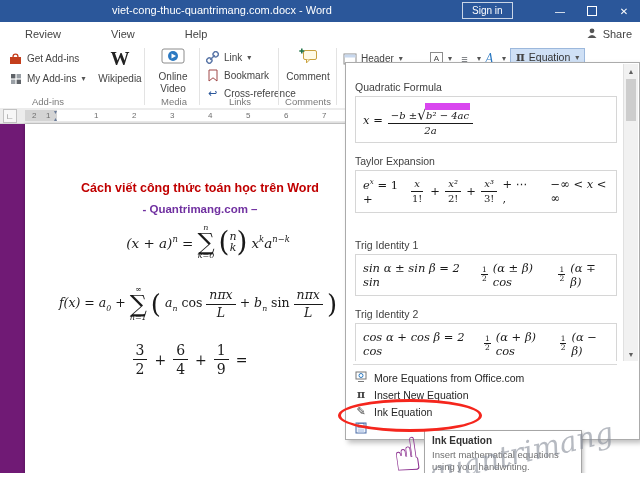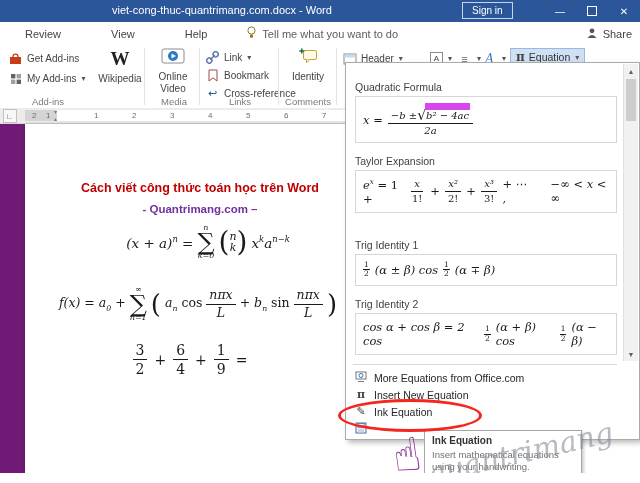--- a/index.html
+++ b/index.html
@@ -111,27 +111,20 @@
           <span class="restore-box"></span>
         </span>
       <span class="winbtn">✕</span>
     </div>
   </div>
 
   <div class="tabrow">
     <span class="tab">Review</span>
     <span class="tab">View</span>
     <span class="tab">Help</span>
-    <span class="tellme">
-      <span><svg width="11" height="13" viewBox="0 0 11 13">
-            <circle cx="5.5" cy="4.5" r="3.6" fill="none" stroke="#8a7a2a" stroke-width="1"></circle>
-            <rect x="4" y="8.6" width="3" height="3" fill="#8a7a2a"></rect>
-          </svg></span>
-      <span>Tell me what you want to do</span>
-    </span>
     <span class="share">
       <span><svg width="12" height="12" viewBox="0 0 12 12">
             <circle cx="6" cy="3.8" r="2.4" fill="#555"></circle>
             <path d="M1.5 11 q4.5 -6 9 0 z" fill="#555"></path>
           </svg></span>
       <span>Share</span>
     </span>
   </div>
 
   <div class="ribbon">
@@ -202,21 +195,21 @@
     </div>
     <div class="glabel" style="left:203px; width:74px;">Links</div>
     <div class="vdiv" style="left:278px;"></div>
 
     <div class="bbtn" style="left:283px; top:3px; width:50px;">
       <span><svg width="19" height="18" viewBox="0 0 19 18">
             <rect x="4.5" y="2.5" width="13" height="9" rx="1.5" fill="#fffbe6" stroke="#c9a23f"></rect>
             <path d="M7.5 11.5 l0 3.4 l3.4 -3.4" fill="#fffbe6" stroke="#c9a23f"></path>
             <path d="M2.8 0.5 v5 M0.3 3 h5" stroke="#1e7145" stroke-width="1.5"></path>
           </svg></span>
-      <span class="blabel">Identity</span>
+      <span class="blabel">Comment</span>
     </div>
     <div class="glabel" style="left:281px; width:54px;">Comments</div>
     <div class="vdiv" style="left:336px;"></div>
 
     <div class="sbtn" style="left:342px; top:5px;">
       <span class="ic">
           <svg width="14" height="12" viewBox="0 0 14 12">
             <rect x="1" y="1" width="12" height="10" fill="#fff" stroke="#8c8c8c"></rect>
             <rect x="1.5" y="1.5" width="11" height="3" fill="#c8d8ee"></rect>
           </svg>
@@ -358,20 +351,21 @@
         <span class="frac">
             <span class="num it">x³</span>
             <span class="den">3!</span>
           </span>
         <span>+ ⋯ ,</span>
         <span class="range it">−∞ &lt; x &lt; ∞</span>
       </div>
 
       <div class="menu-title gap">Trig Identity 1</div>
       <div class="eq-box">
+        <span class="it">sin α ± sin β = 2 sin</span>
         <span class="frac half">
             <span class="num">1</span>
             <span class="den">2</span>
           </span>
         <span class="it">(α ± β) cos</span>
         <span class="frac half">
             <span class="num">1</span>
             <span class="den">2</span>
           </span>
         <span class="it">(α ∓ β)</span>

